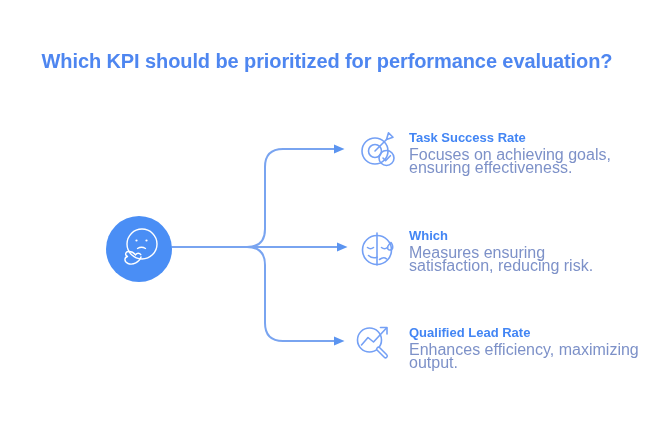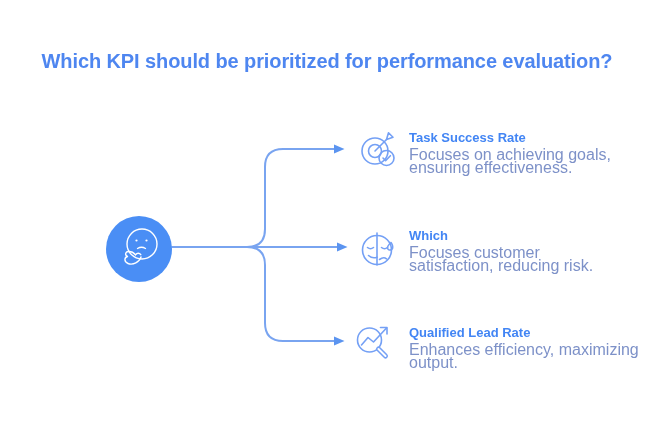--- a/index.html
+++ b/index.html
@@ -108,21 +108,21 @@
         <path class="icon-stroke" d="M 23 8 L 23 40"></path>
         <path class="icon-stroke" d="M 13.5 22.5 q 3 2.5 6 0"></path>
         <path class="icon-stroke" d="M 27.5 22.5 q 3 2.5 6 0"></path>
         <path class="icon-stroke" d="M 14.5 30.5 Q 18.5 34 23 32.2"></path>
         <path class="icon-stroke" d="M 25.5 34.5 Q 29.5 31.5 32.5 33.8"></path>
         <path class="icon-stroke" d="M 37 17.5 q 3 4.5 1 6.7 q -2.3 1.9 -4.1 -0.3 q -1.6 -2.2 3.1 -6.4"></path>
       </svg>
     </div>
     <div class="item-texts pos-text-2">
       <div class="item-title">Which</div>
-      <div class="item-desc">Focuses customer satisfaction, reducing risk.</div>
+      <div class="item-desc">Measures ensuring satisfaction, reducing risk.</div>
     </div>
   </div>
 
   <div class="item">
     <div class="icon-box pos-icon-3" style="position:absolute;">
       <svg viewBox="0 0 50 50" width="50" height="50" xmlns="http://www.w3.org/2000/svg" aria-hidden="true">
         <circle class="icon-stroke" cx="18.5" cy="22" r="12"></circle>
         <path class="icon-stroke" d="M 10.5 27 l 6.5 -7.5 l 5.5 4.5 L 35.5 10"></path>
         <path class="icon-stroke" d="M 29.5 9.5 L 36 9.5 L 36 16"></path>
         <path d="M 27.5 31 L 34.5 38" stroke="currentColor" stroke-width="5" stroke-linecap="round" fill="none"></path>

